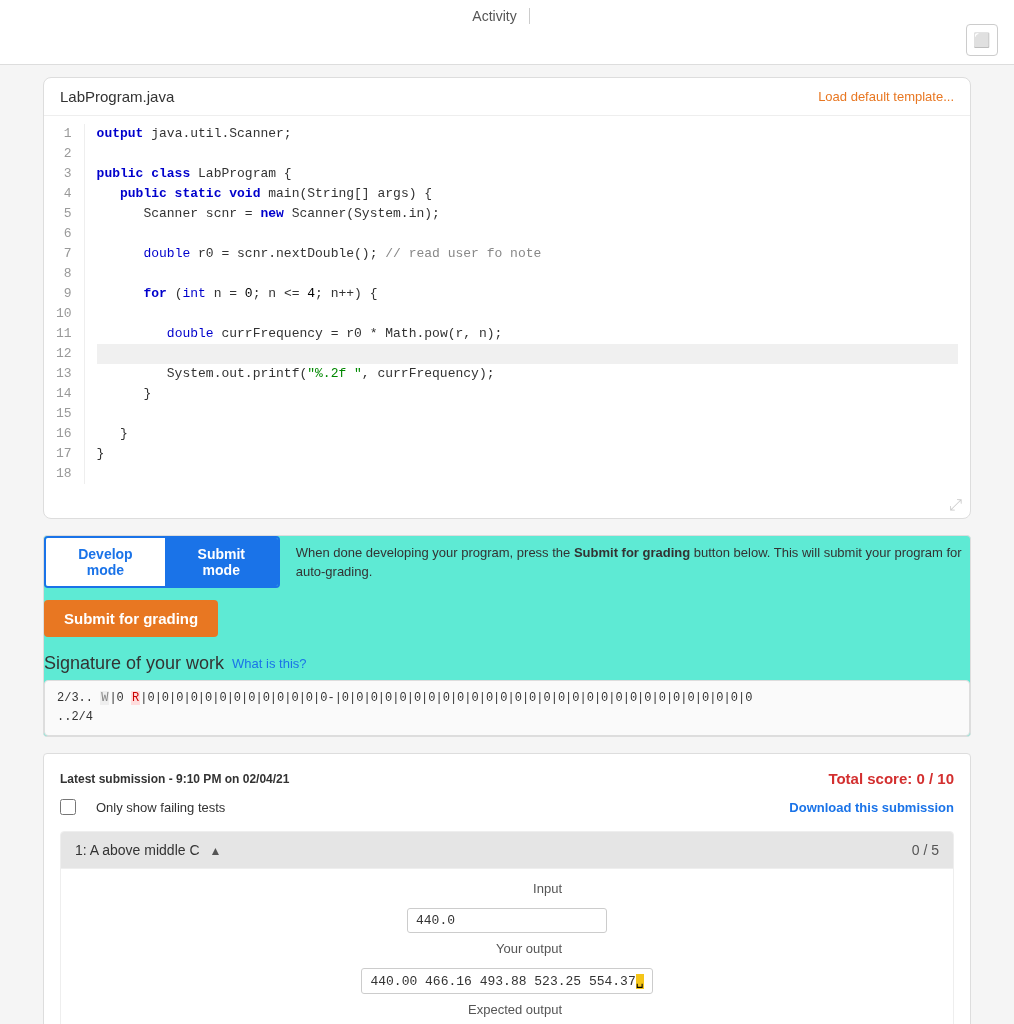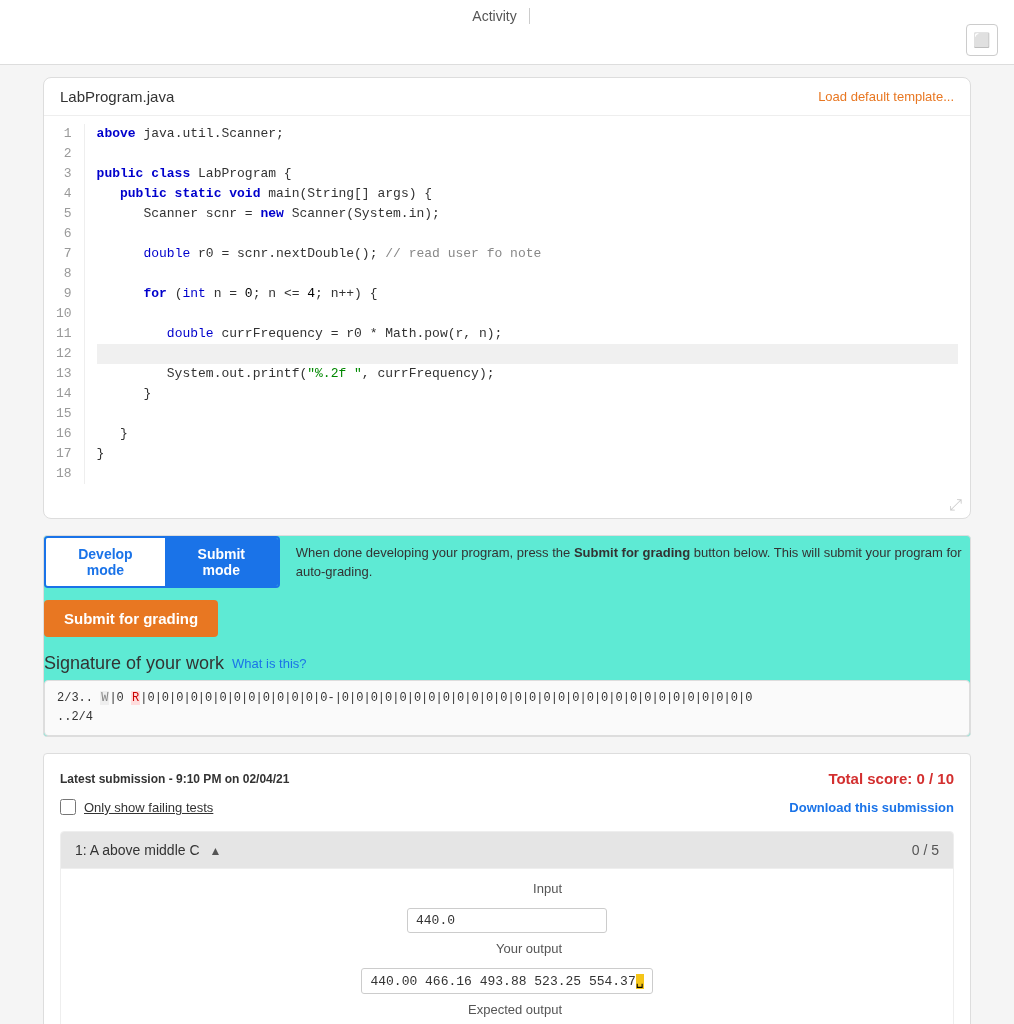--- a/index.html
+++ b/index.html
@@ -217,22 +217,21 @@
     }
     .submission-controls {
       display: flex;
       justify-content: space-between;
       align-items: center;
       margin-bottom: 16px;
     }
     .checkbox-row {
       display: flex;
       align-items: center;
-      gap: 8px;
-      text-decoration: underline;
+      gap: 20px;
     }
     .checkbox-row input[type=checkbox] {
       width: 16px;
       height: 16px;
     }
     .checkbox-label {
       font-size: 13px;
       color: #333;
     }
     .download-link {
@@ -346,21 +345,21 @@
         <div>11</div>
           <div>12</div>
           <div>13</div>
           <div>14</div>
           <div>15</div>
         <div>16</div>
           <div>17</div>
           <div>18</div>
       </div>
       <div class="code-content">
-        <div class="code-line"><span class="kw">above</span> java.util.Scanner;</div>
+        <div class="code-line"><span class="kw">output</span> java.util.Scanner;</div>
         <div class="code-line">&nbsp;</div>
         <div class="code-line"><span class="kw">public class</span> LabProgram {</div>
         <div class="code-line">   <span class="kw">public static void</span> main(String[] args) {</div>
         <div class="code-line">      Scanner scnr = <span class="kw">new</span> Scanner(System.in);</div>
         <div class="code-line">&nbsp;</div>
         <div class="code-line">      <span class="type">double</span> r0 = scnr.nextDouble(); <span class="comment">// read user fo note</span></div>
         <div class="code-line">&nbsp;</div>
         <div class="code-line">      <span class="kw">for</span> (<span class="type">int</span> n = <span class="num">0</span>; n &lt;= <span class="num">4</span>; n++) {</div>
         <div class="code-line">&nbsp;</div>
         <div class="code-line">         <span class="type">double</span> currFrequency = r0 * Math.pow(r, n);</div>

